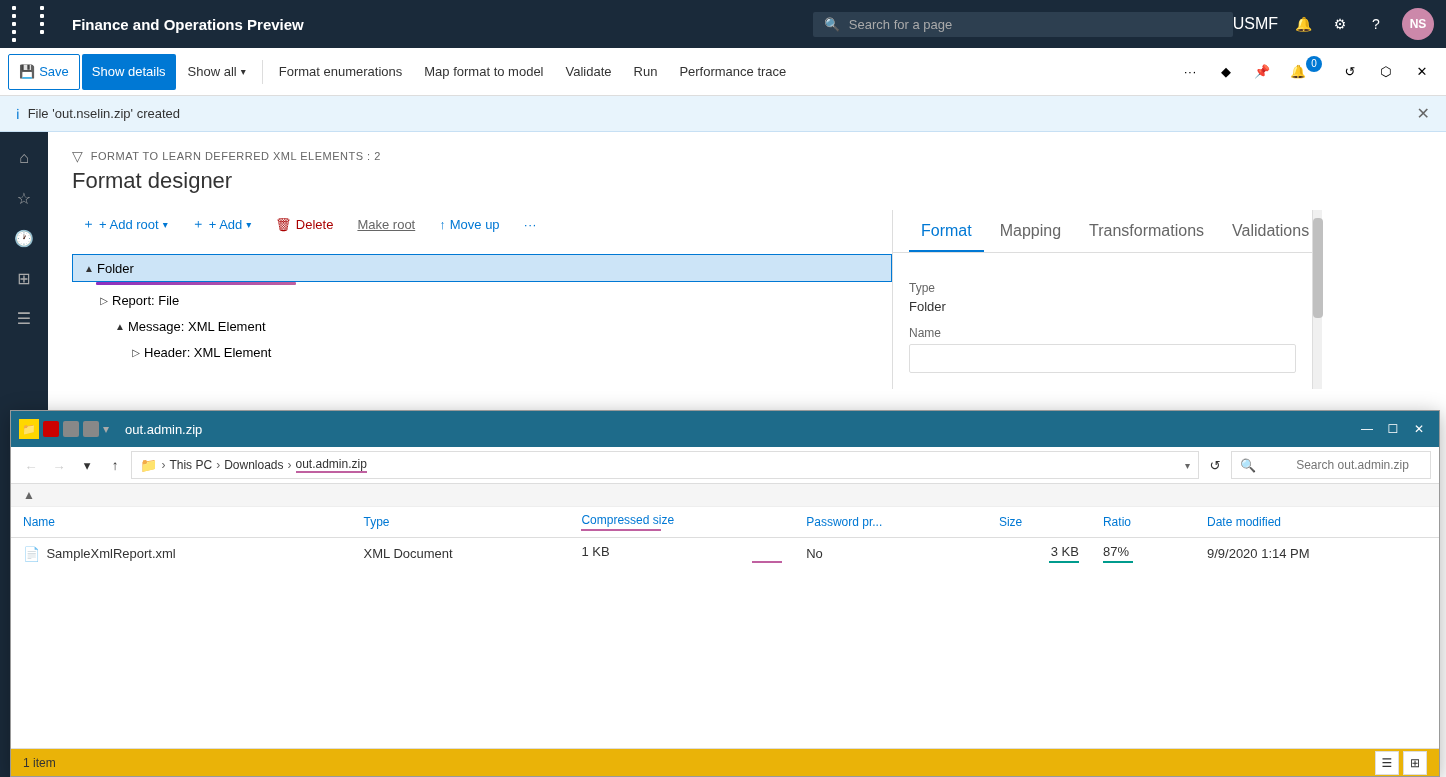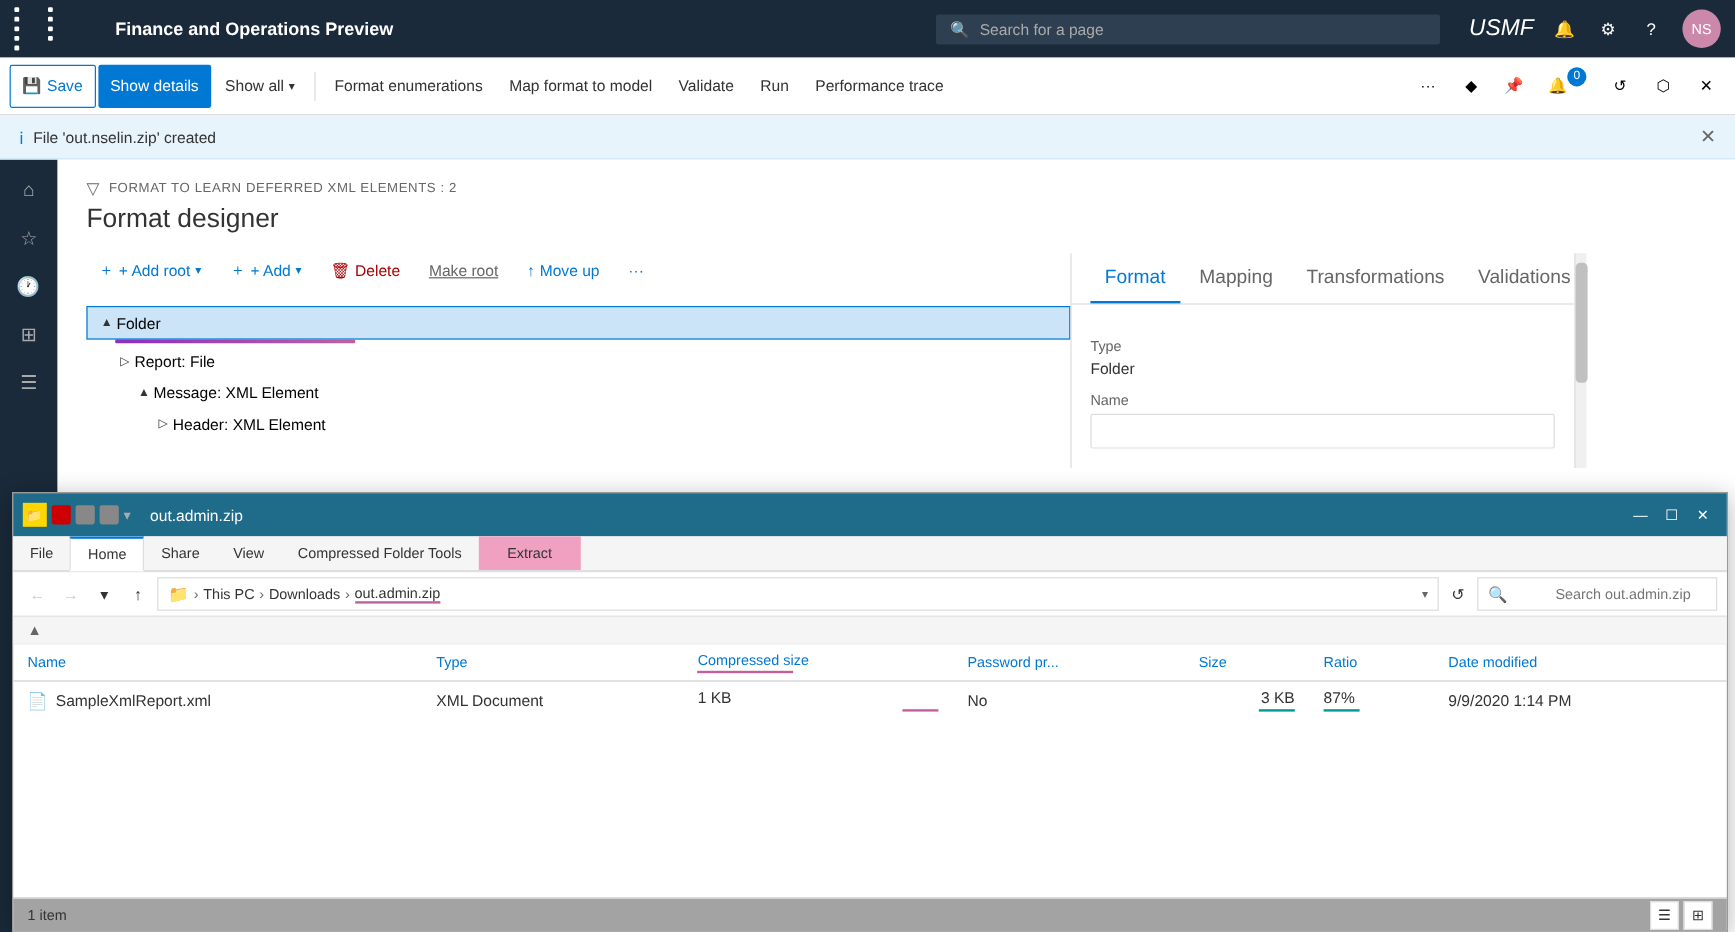--- a/index.html
+++ b/index.html
@@ -5,35 +5,35 @@
     * { box-sizing: border-box; margin: 0; padding: 0; }
     body { font-family: 'Segoe UI', sans-serif; font-size: 13px; background: #f3f2f1; overflow: hidden; width: 1446px; height: 777px; }
 
     
     .top-nav {
       height: 48px;
       background: #1a2a3a;
       display: flex;
       align-items: center;
       padding: 0 12px;
-      gap: 24px;
+      gap: 0;
       color: white;
     }
     .top-nav-grid { display: grid; grid-template-columns: 24px 24px; gap: 4px; cursor: pointer; }
     .grid-dot { width: 4px; height: 4px; background: white; border-radius: 1px; }
     .top-nav-title { color: white; font-size: 15px; font-weight: 600; flex: 1; margin-left: 8px; }
     .top-nav-search {
       display: flex; align-items: center; background: #2d3f50; border-radius: 2px;
       padding: 5px 12px; gap: 8px; width: 420px; color: #aaa; font-size: 13px;
     }
     .top-nav-search span { color: #aaa; }
     .top-nav-right { display: flex; align-items: center; gap: 16px; color: white; }
     .top-nav-icon { width: 20px; height: 20px; display: flex; align-items: center; justify-content: center; cursor: pointer; font-size: 14px; }
-    .top-nav-avatar { width: 32px; height: 32px; border-radius: 50%; background: #c8a; display: flex; align-items: center; justify-content: center; font-size: 12px; font-weight: normal; }
-    .top-nav-username { font-size: 19px; font-style: italic; }
+    .top-nav-avatar { width: 32px; height: 32px; border-radius: 50%; background: #c8a; display: flex; align-items: center; justify-content: center; font-size: 12px; font-weight: bold; }
+    .top-nav-username { font-size: 16px; }
 
     
     .toolbar {
       height: 48px;
       background: white;
       display: flex;
       align-items: center;
       padding: 0 8px;
       border-bottom: 1px solid #ddd;
       gap: 2px;
@@ -238,21 +238,21 @@
     .fe-table { width: 100%; border-collapse: collapse; }
     .fe-table th {
       text-align: left; padding: 6px 12px; font-size: 12px;
       color: #0078d4; font-weight: normal; border-bottom: 1px solid #ddd;
       cursor: pointer; white-space: nowrap;
     }
     .fe-table td { padding: 6px 12px; font-size: 13px; color: #333; }
 
     
     .fe-statusbar {
-      height: 28px; border-top: 1px solid #ddd; background: #a3a3a3;
+      height: 28px; border-top: 1px solid #ddd; background: #eab308;
       display: flex; align-items: center; padding: 0 12px;
       font-size: 12px; color: #333;
     }
     .fe-statusbar-right { margin-left: auto; display: flex; gap: 4px; }
     .fe-view-btn { width: 24px; height: 24px; display: flex; align-items: center; justify-content: center; border: 1px solid #ddd; cursor: pointer; background: white; }
 
     .purple-line { width: 80px; height: 2px; background: #c060a0; margin-top: 2px; }
     .teal-line { width: 40px; height: 2px; background: #009b8d; margin-top: 2px; }
   </style>
 </head>
@@ -442,30 +442,20 @@
     </div>
     <span class="fe-title-text">out.admin.zip</span>
     <div style="flex:1;"></div>
     <div class="fe-window-controls">
       <div class="fe-window-btn">—</div>
       <div class="fe-window-btn">☐</div>
       <div class="fe-window-btn close">✕</div>
     </div>
   </div>
 
-  <div class="fe-ribbon">
-    <div class="fe-ribbon-tabs">
-      <button class="fe-ribbon-tab">File</button>
-      <button class="fe-ribbon-tab active-tab">Home</button>
-      <button class="fe-ribbon-tab">Share</button>
-      <button class="fe-ribbon-tab">View</button>
-      <button class="fe-ribbon-tab">Compressed Folder Tools</button>
-      <button class="fe-extract-tab">Extract</button>
-    </div>
-  </div>
 
   <div class="fe-addressbar">
     <button class="fe-nav-btn disabled">←</button>
     <button class="fe-nav-btn disabled">→</button>
     <button class="fe-nav-btn">▾</button>
     <button class="fe-nav-btn">↑</button>
     <div class="fe-address-box">
       <span style="font-size:14px;">📁</span>
       <span class="fe-address-sep">›</span>
       <span class="fe-address-part">This PC</span>

